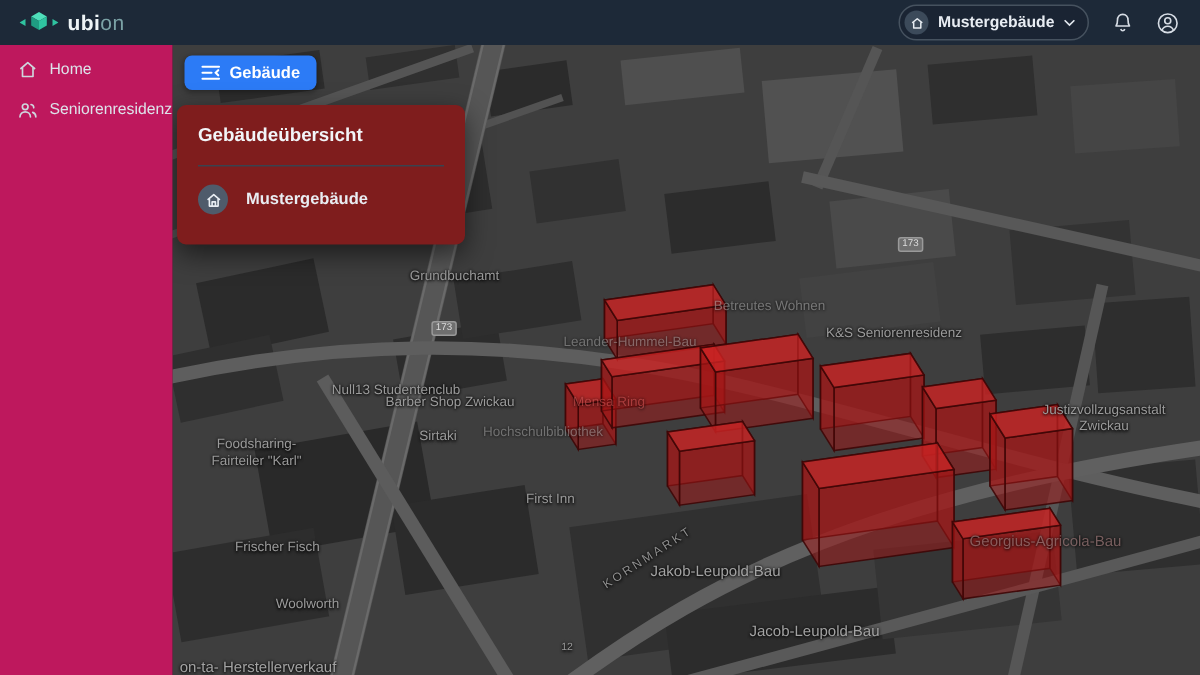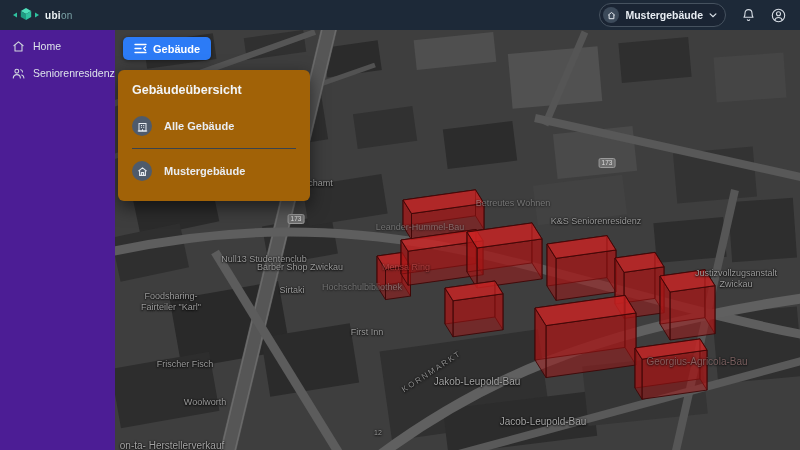--- a/index.html
+++ b/index.html
@@ -2,32 +2,32 @@
 <html><head>
 <meta charset="utf-8">
 <style>
   html,body{margin:0;padding:0;background:#0e141d;}
   body{width:800px;height:450px;overflow:hidden;position:relative;
        font-family:"Liberation Sans",sans-serif;-webkit-font-smoothing:antialiased;}
   
   .topbar{position:absolute;left:0;top:0;width:800px;height:30px;background:#1d2938;
           display:flex;align-items:center;z-index:20;}
   .logo{display:flex;align-items:center;gap:6px;margin-left:13px;}
-  .logo-text{font-size:10px;font-weight:700;letter-spacing:.3px;text-align:center;}
+  .logo-text{font-size:14px;font-weight:700;letter-spacing:.3px;text-align:center;}
   .logo-text .p1{color:#eef4f6;}
   .logo-text .p2{color:#7ba2a6;font-weight:400;}
   .topbar-right{margin-left:auto;display:flex;align-items:center;gap:16px;margin-right:14px;}
   .bld-pill{display:flex;align-items:center;gap:6px;height:22px;padding:0 8px 0 3px;
             border:1px solid #46525f;border-radius:12px;background:#1a2433;cursor:pointer;}
   .bld-pill .circ{width:16px;height:16px;border-radius:50%;background:#3c4a5a;
                   display:flex;align-items:center;justify-content:center;}
   .bld-pill .lbl{font-size:10.5px;font-weight:600;color:#e8edf3;}
   .icon-btn{display:flex;align-items:center;justify-content:center;cursor:pointer;}
   
-  .sidebar{position:absolute;left:0;top:30px;width:115px;height:420px;background:#4c1d95;z-index:15;}
+  .sidebar{position:absolute;left:0;top:30px;width:115px;height:420px;background:#be185d;z-index:15;}
   .side-item{display:flex;align-items:center;gap:8px;height:22px;margin:5px 6px;
              padding:0 6px;border-radius:5px;color:#dde3ea;font-size:10.5px;cursor:pointer;}
   .side-item.active{background:#51606f;}
   .side-item svg{flex:0 0 auto;}
   
   .map-wrap{position:absolute;left:115px;top:30px;width:685px;height:420px;background:#3e3e3e;z-index:1;}
   #map-labels{position:absolute;left:0;top:0;width:800px;height:450px;z-index:4;pointer-events:none;}
   .map-label{position:absolute;transform:translate(-50%,-50%);font-size:9px;color:#9b9b9b;
              white-space:pre-line;text-align:center;line-height:1.25;
              text-shadow:0 0 2px rgba(0,0,0,.95),0 1px 2px rgba(0,0,0,.8);}
@@ -35,21 +35,21 @@
           background:#6f6f6f;border:1px solid #9a9a9a;border-radius:2px;padding:0 2px;line-height:8px;}
   
   .map-toolbar{position:absolute;left:123px;top:37px;display:flex;align-items:center;gap:14px;z-index:6;}
   .btn-blue{display:flex;align-items:center;gap:6px;height:23px;padding:0 11px;border-radius:5px;
             background:#2c7bf6;color:#fff;font-size:11px;font-weight:600;cursor:pointer;
             box-shadow:0 1px 4px rgba(0,0,0,.4);}
   .pill-dark{display:flex;align-items:center;gap:6px;height:24px;padding:0 9px;border-radius:13px;
              background:#1b2533;border:1px solid #3e4a58;color:#eef2f6;font-size:11px;
              font-weight:600;cursor:pointer;}
   
-  .panel{position:absolute;left:118px;top:70px;width:164px;background:#a16207;border-radius:6px;
+  .panel{position:absolute;left:118px;top:70px;width:164px;background:#7f1d1d;border-radius:6px;
          z-index:6;box-shadow:0 6px 18px rgba(0,0,0,.55);padding:13px 14px 14px;}
   .panel-title{font-size:12.5px;font-weight:700;color:#f2f5f8;margin-bottom:13px;}
   .panel-item{display:flex;align-items:center;gap:12px;cursor:pointer;padding:6px 0;}
   .panel-item .pcirc{width:20px;height:20px;border-radius:50%;background:#4f5b6b;
                      display:flex;align-items:center;justify-content:center;flex:0 0 auto;}
   .panel-item .plbl{font-size:11px;font-weight:600;color:#e9edf2;}
   .panel-div{height:1px;background:#39434f;margin:6px 0;}
 </style>
 </head>
 <body>
@@ -194,36 +194,20 @@
         <line x1="1" y1="9.5" x2="12" y2="9.5"></line>
         <polyline points="11.5,3.8 9.8,5.5 11.5,7.2"></polyline>
       </g>
     </svg>
     <span>Gebäude</span>
   </div>
 </div>
 
 <div class="panel">
   <div class="panel-title">Gebäudeübersicht</div>
-  <div class="panel-item">
-    <span class="pcirc">
-      <svg width="11" height="11" viewBox="0 0 11 11">
-        <g stroke="#e8edf3" stroke-width="1" fill="none">
-          <rect x="2" y="2.5" width="7" height="7.5"></rect>
-          <line x1="0.8" y1="10" x2="10.2" y2="10"></line>
-          <line x1="4" y1="4.5" x2="5" y2="4.5"></line>
-            <line x1="6.2" y1="4.5" x2="7.2" y2="4.5"></line>
-          <line x1="4" y1="6.3" x2="5" y2="6.3"></line>
-            <line x1="6.2" y1="6.3" x2="7.2" y2="6.3"></line>
-          <line x1="5.5" y1="8.2" x2="5.5" y2="10"></line>
-        </g>
-      </svg>
-    </span>
-    <span class="plbl">Alle Gebäude</span>
-  </div>
   <div class="panel-div"></div>
   <div class="panel-item">
     <span class="pcirc">
       <svg width="11" height="11" viewBox="0 0 11 11">
         <g stroke="#e8edf3" stroke-width="1.1" fill="none" stroke-linejoin="round">
           <polyline points="1.4,5.2 5.5,1.8 9.6,5.2"></polyline>
           <path d="M2.6,4.6 V9.4 H8.4 V4.6"></path>
           <path d="M4.4,9.4 V6.6 H6.6 V9.4"></path>
         </g>
       </svg>

